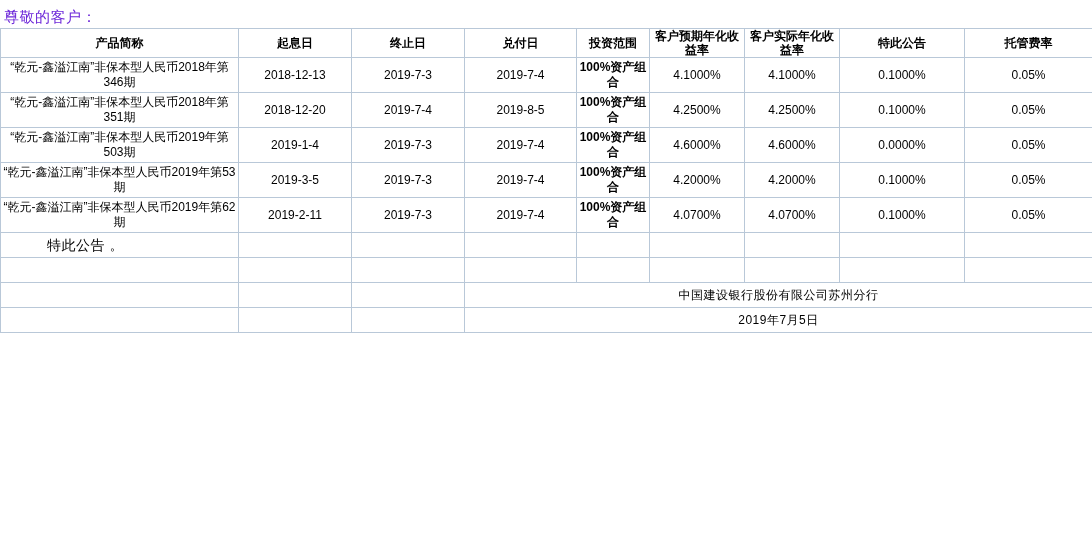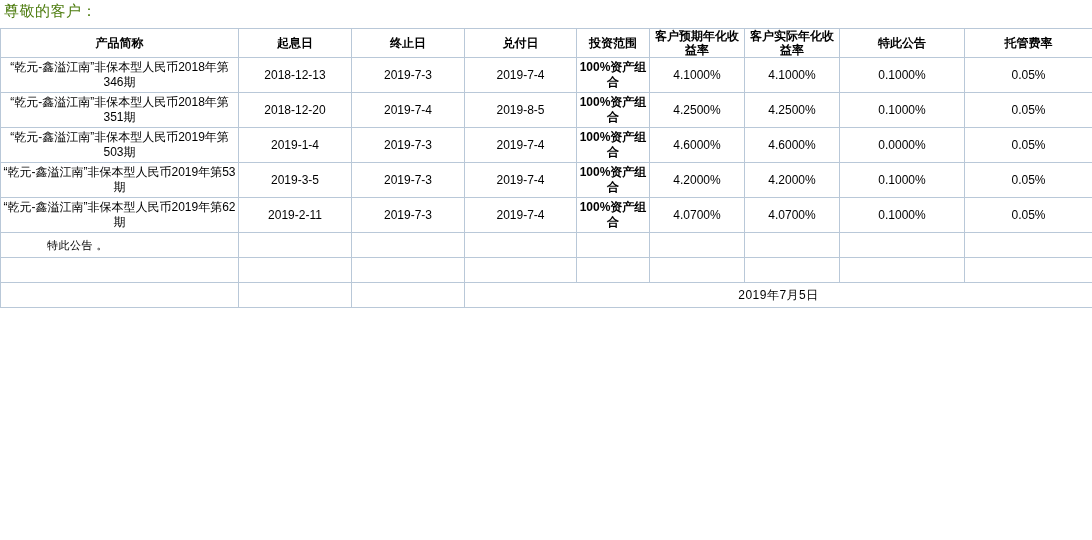--- a/index.html
+++ b/index.html
@@ -11,23 +11,23 @@
   #page {
     position: relative;
     width: 1092px;
     height: 540px;
     background: #ffffff;
     overflow: hidden;
   }
   .greeting {
     position: absolute;
     left: 4px;
-    top: 2px;
+    top: 8px;
     font-size: 15px;
-    color: #4d7c0f;
+    color: #6d28d9;
     letter-spacing: 0.5px;
   }
   table.sheet {
     position: absolute;
     left: 0;
     top: 28px;
     border-collapse: collapse;
     table-layout: fixed;
     width: 1092px;
     padding-left: 26px;
@@ -68,21 +68,21 @@
   }
   td.rate, td.fee, td.date {
     font-size: 12px;
   }
   tr.blank td {
     height: 24px;
   }
   tr.blank td.notice {
     text-align: left;
     padding-left: 46px;
-    font-size: 11px;
+    font-size: 14px;
     letter-spacing: 0.5px;
   }
   td.signline {
     font-size: 15px;
     text-align: right;
     padding-right: 6px;
     letter-spacing: 0.5px;
     border: 1px solid #b9c8d8;
   }
   col.c0 { width: 238px; }
@@ -203,18 +203,24 @@
         <td></td>
         <td></td>
         <td></td>
         <td></td>
         <td></td>
       </tr>
       <tr class="blank">
         <td></td>
         <td></td>
         <td></td>
+        <td class="signline" colspan="6">中国建设银行股份有限公司苏州分行</td>
+      </tr>
+      <tr class="blank">
+        <td></td>
+        <td></td>
+        <td></td>
         <td class="signline" colspan="6">2019年7月5日</td>
       </tr>
     </tbody>
   </table>
 
 </div>
 
 </body></html>

